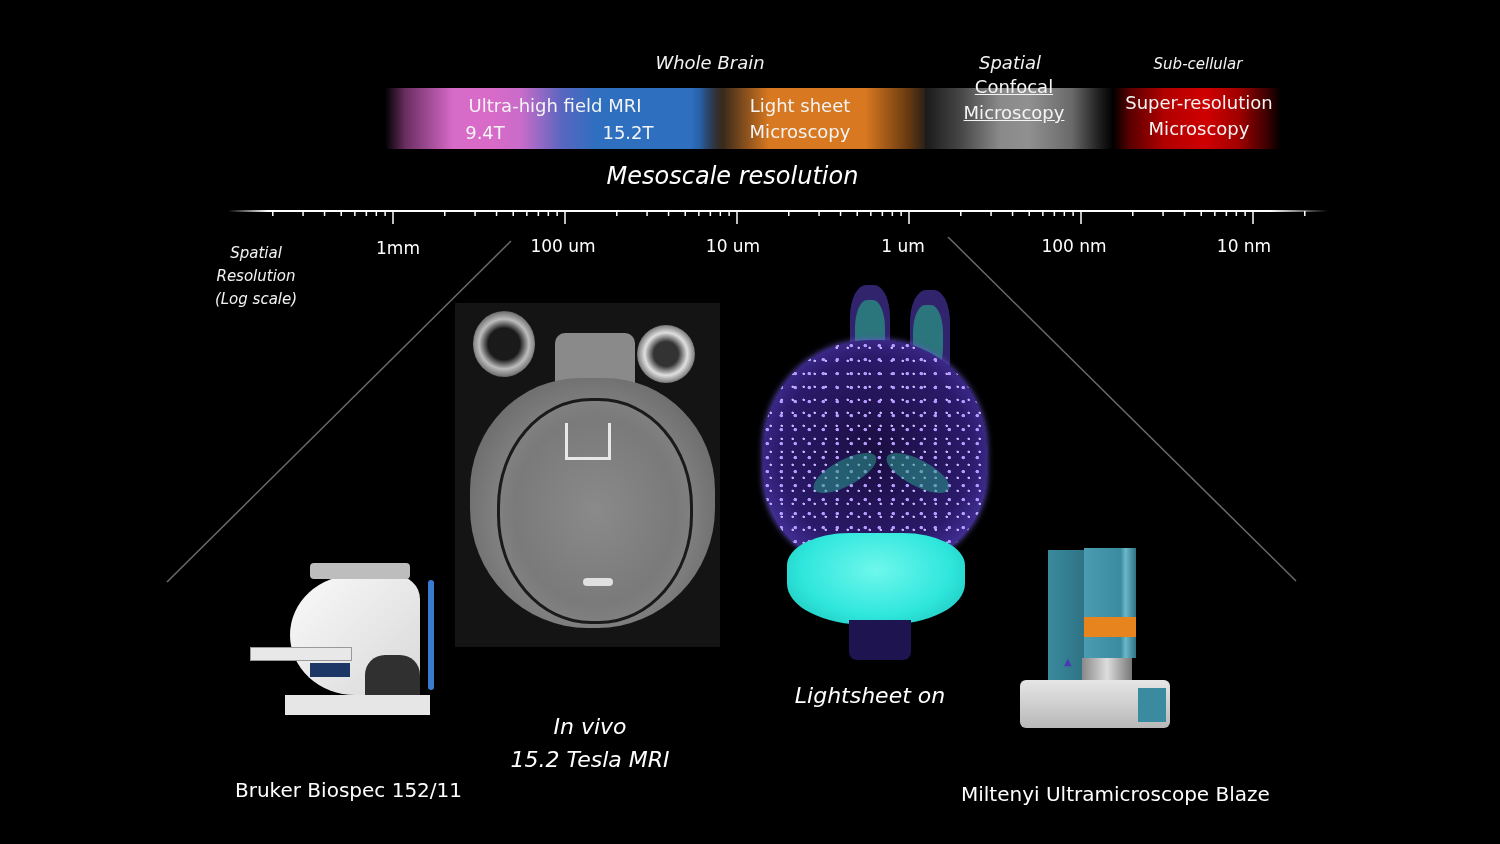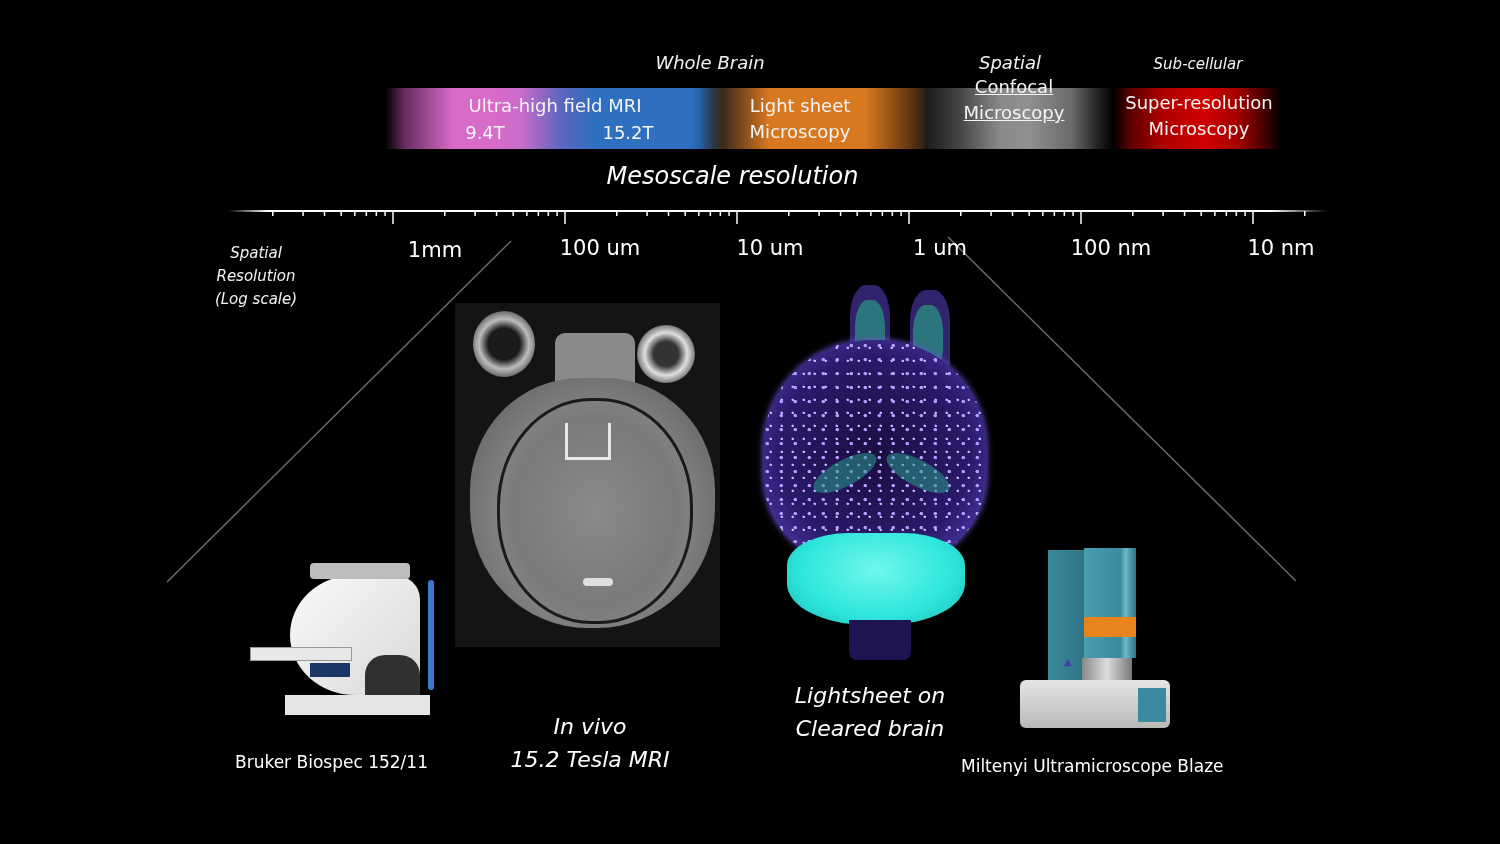--- a/index.html
+++ b/index.html
@@ -4,24 +4,24 @@
 <style>
   html, body { margin:0; padding:0; background:#000; }
   body { width:1500px; height:844px; position:relative; overflow:hidden;
          font-family:"DejaVu Sans", "Liberation Sans", sans-serif; color:#fff; }
   .abs { position:absolute; }
   .cat { font-style:italic; font-size:18px; text-align:center; color:#f2f2f2; }
   .cat.small { font-size:15px; }
   .band { position:absolute; top:88px; height:61px; }
   .band-label { position:absolute; font-size:18px; color:#f4f4f4; text-align:center; line-height:26px; white-space:nowrap; }
   #meso { left:560px; top:162px; width:345px; text-align:center; font-style:italic; font-size:24px; color:#fff; }
-  .tick-label { position:absolute; top:236px; font-size:21px; color:#fff; transform:translateX(-50%); white-space:nowrap;margin-left:37px; }
+  .tick-label { position:absolute; top:236px; font-size:17px; color:#fff; transform:translateX(-50%); white-space:nowrap; }
   #axis-title { left:196px; top:242px; width:120px; text-align:center; font-style:italic; font-size:15px; line-height:23px; color:#f2f2f2; }
   .caption { position:absolute; font-style:italic; font-size:22px; line-height:33px; text-align:center; color:#fff; }
-  .inst-label { position:absolute; font-size:17px; color:#fff; white-space:nowrap; }
+  .inst-label { position:absolute; font-size:20px; color:#fff; white-space:nowrap;margin-top:26px; }
   svg { position:absolute; left:0; top:0; }
 </style>
 </head>
 <body>
 
 <div class="abs cat" style="left:630px;top:52px;width:160px;">Whole Brain</div>
 <div class="abs cat" style="left:940px;top:52px;width:140px;">Spatial</div>
 <div class="abs cat small" style="left:1128px;top:55px;width:140px;text-align:center;">Sub-cellular</div>
 
 <div class="band" style="left:385px;width:340px;background:linear-gradient(90deg,#000 0%,#6a2e62 6%,#d86ac8 20%,#d86ac8 32%,#c96cca 40%,#5a66c0 52%,#2e6fbf 62%,#2e6fbf 90%,#173a66 100%);"></div>
@@ -180,17 +180,16 @@
   <div style="position:absolute;left:0;top:132px;width:150px;height:48px;background:linear-gradient(180deg,#e6e6e6,#b8b8b8);border-radius:6px;"></div>
   <div style="position:absolute;left:118px;top:140px;width:28px;height:34px;background:#3a8aa0;"></div>
 </div>
 
 <div class="caption" style="left:490px;top:674px;width:200px;margin-top:36px;">
   <div>In vivo</div>
   <div>15.2 Tesla MRI</div>
 </div>
 <div class="caption" style="left:770px;top:679px;width:200px;">
   <div>Lightsheet on</div>
-  <div>Cleared brain</div>
 </div>
 
 <div class="inst-label" style="left:235px;top:752px;">Bruker Biospec 152/11</div>
 <div class="inst-label" style="left:961px;top:756px;">Miltenyi Ultramicroscope Blaze</div>
 
 </body></html>

